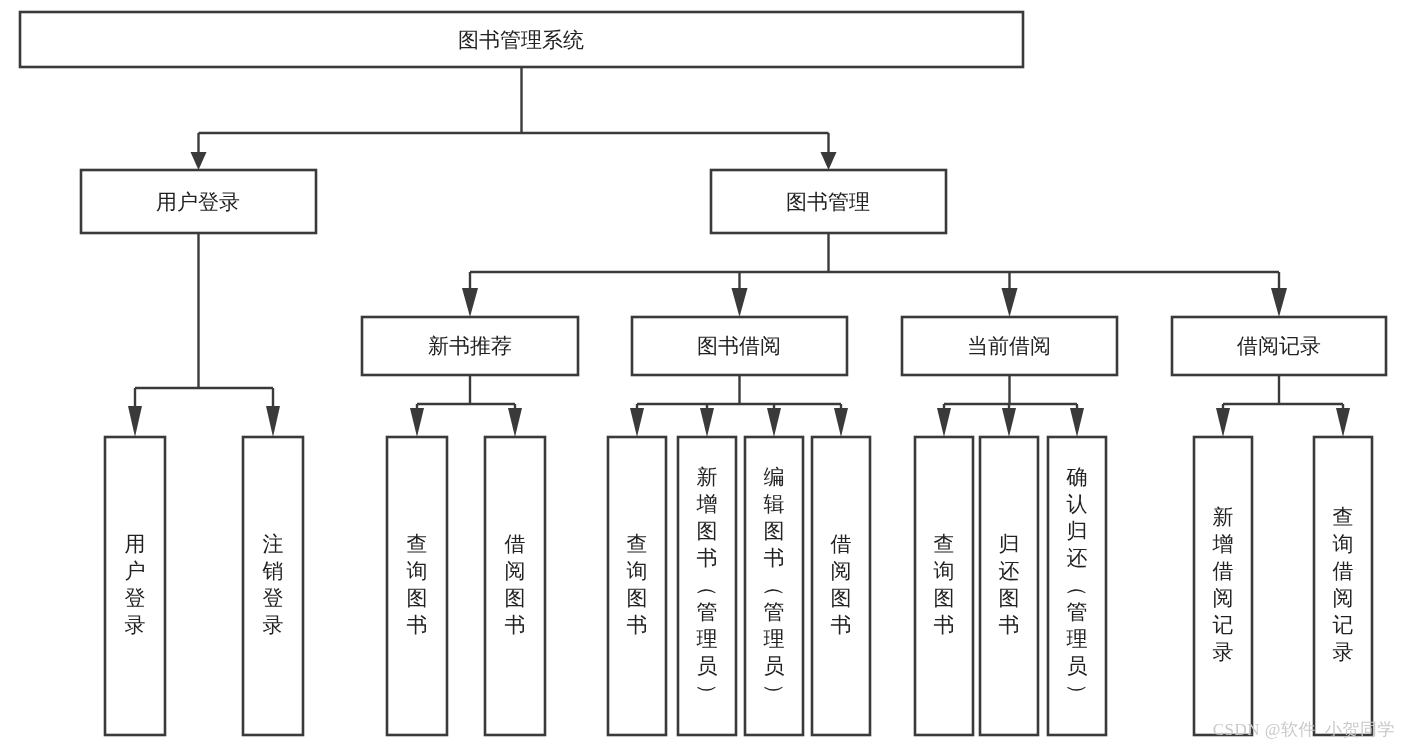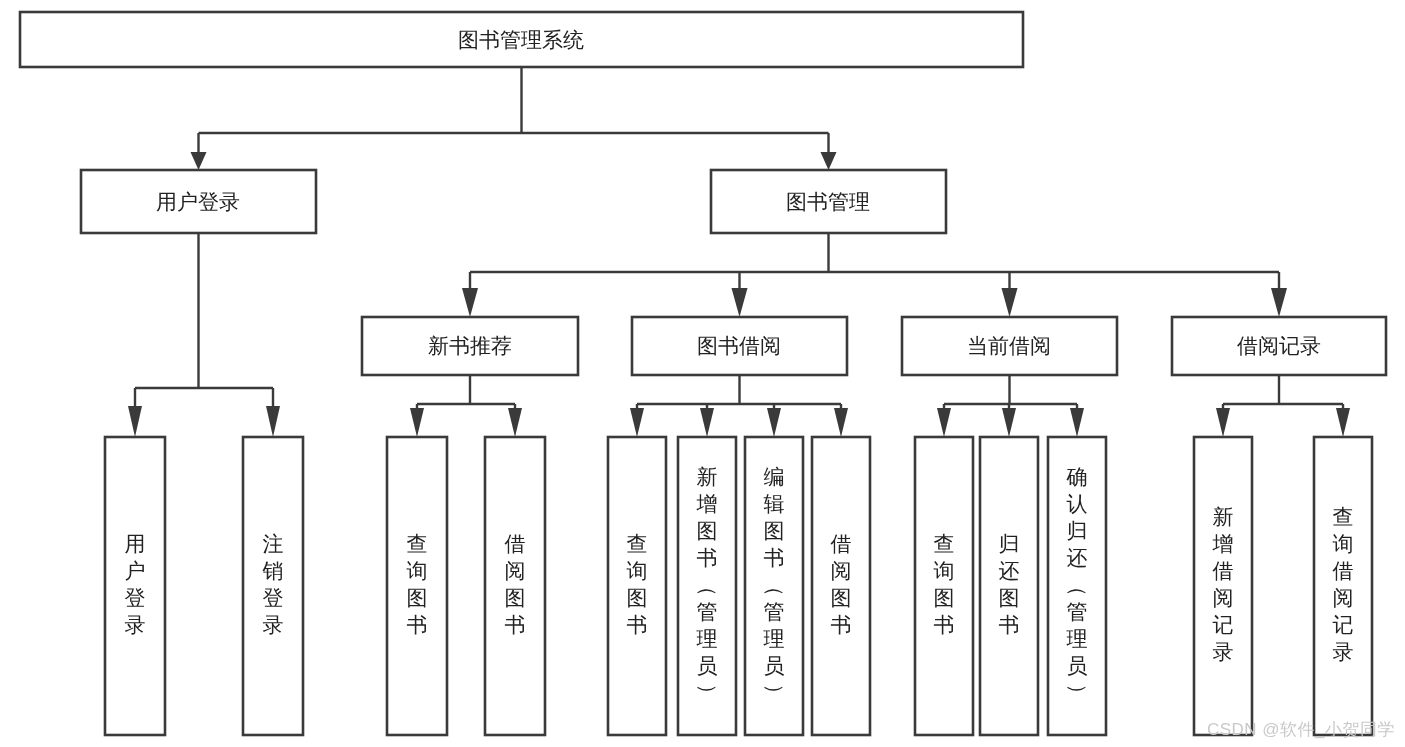--- a/index.html
+++ b/index.html
@@ -16,21 +16,21 @@
     font-family:"Liberation Sans","DejaVu Sans",sans-serif;
     fill:#222222;font-size:21px;
     text-anchor:middle;dominant-baseline:middle;
   }
   .leaf-label{
     font-family:"Liberation Sans","DejaVu Sans",sans-serif;
     fill:#222222;font-size:21px;
   }
   .watermark{
     position:absolute;right:10px;bottom:6px;
-    font-family:Liberation Sans, sans-serif;
+    font-family:Liberation Serif, serif;
     font-size:17px;color:#c9c9c9;letter-spacing:.5px;
     white-space:nowrap;pointer-events:none;text-align:center;
   }
 </style>
 </head>
 <body>
 
 <svg id="diagram" viewBox="0 0 1405 747" xmlns="http://www.w3.org/2000/svg">
 
   <g>

